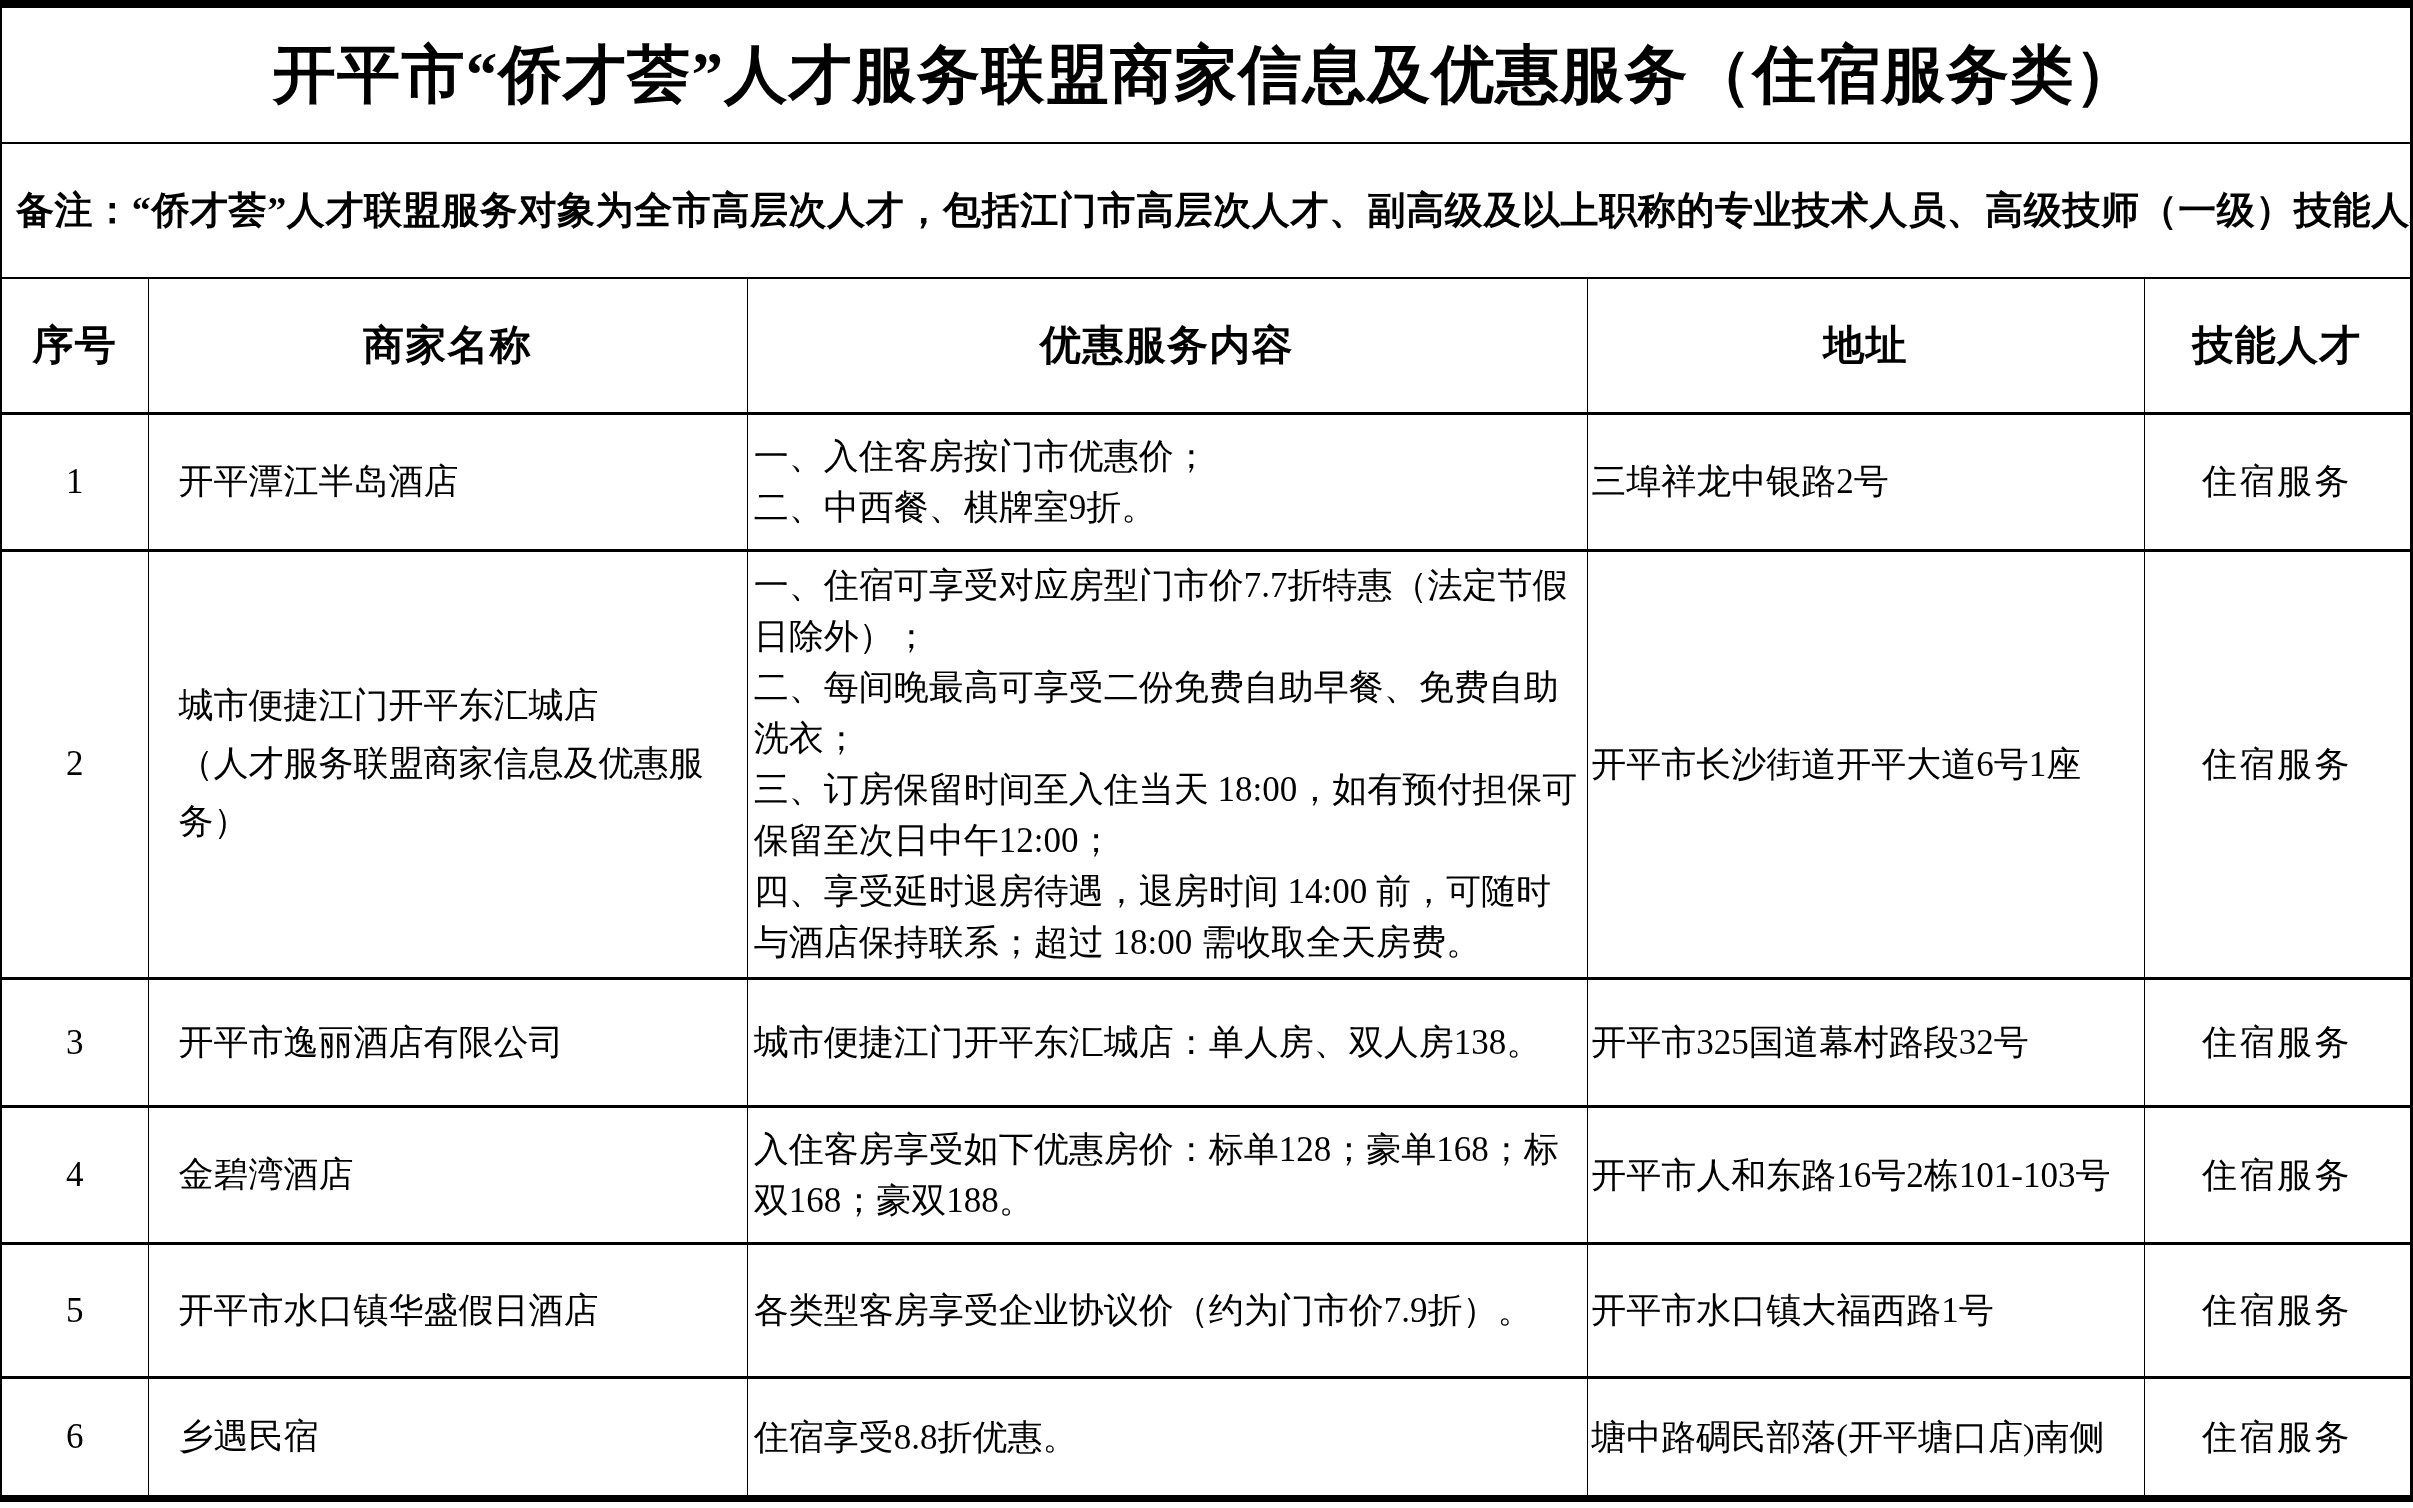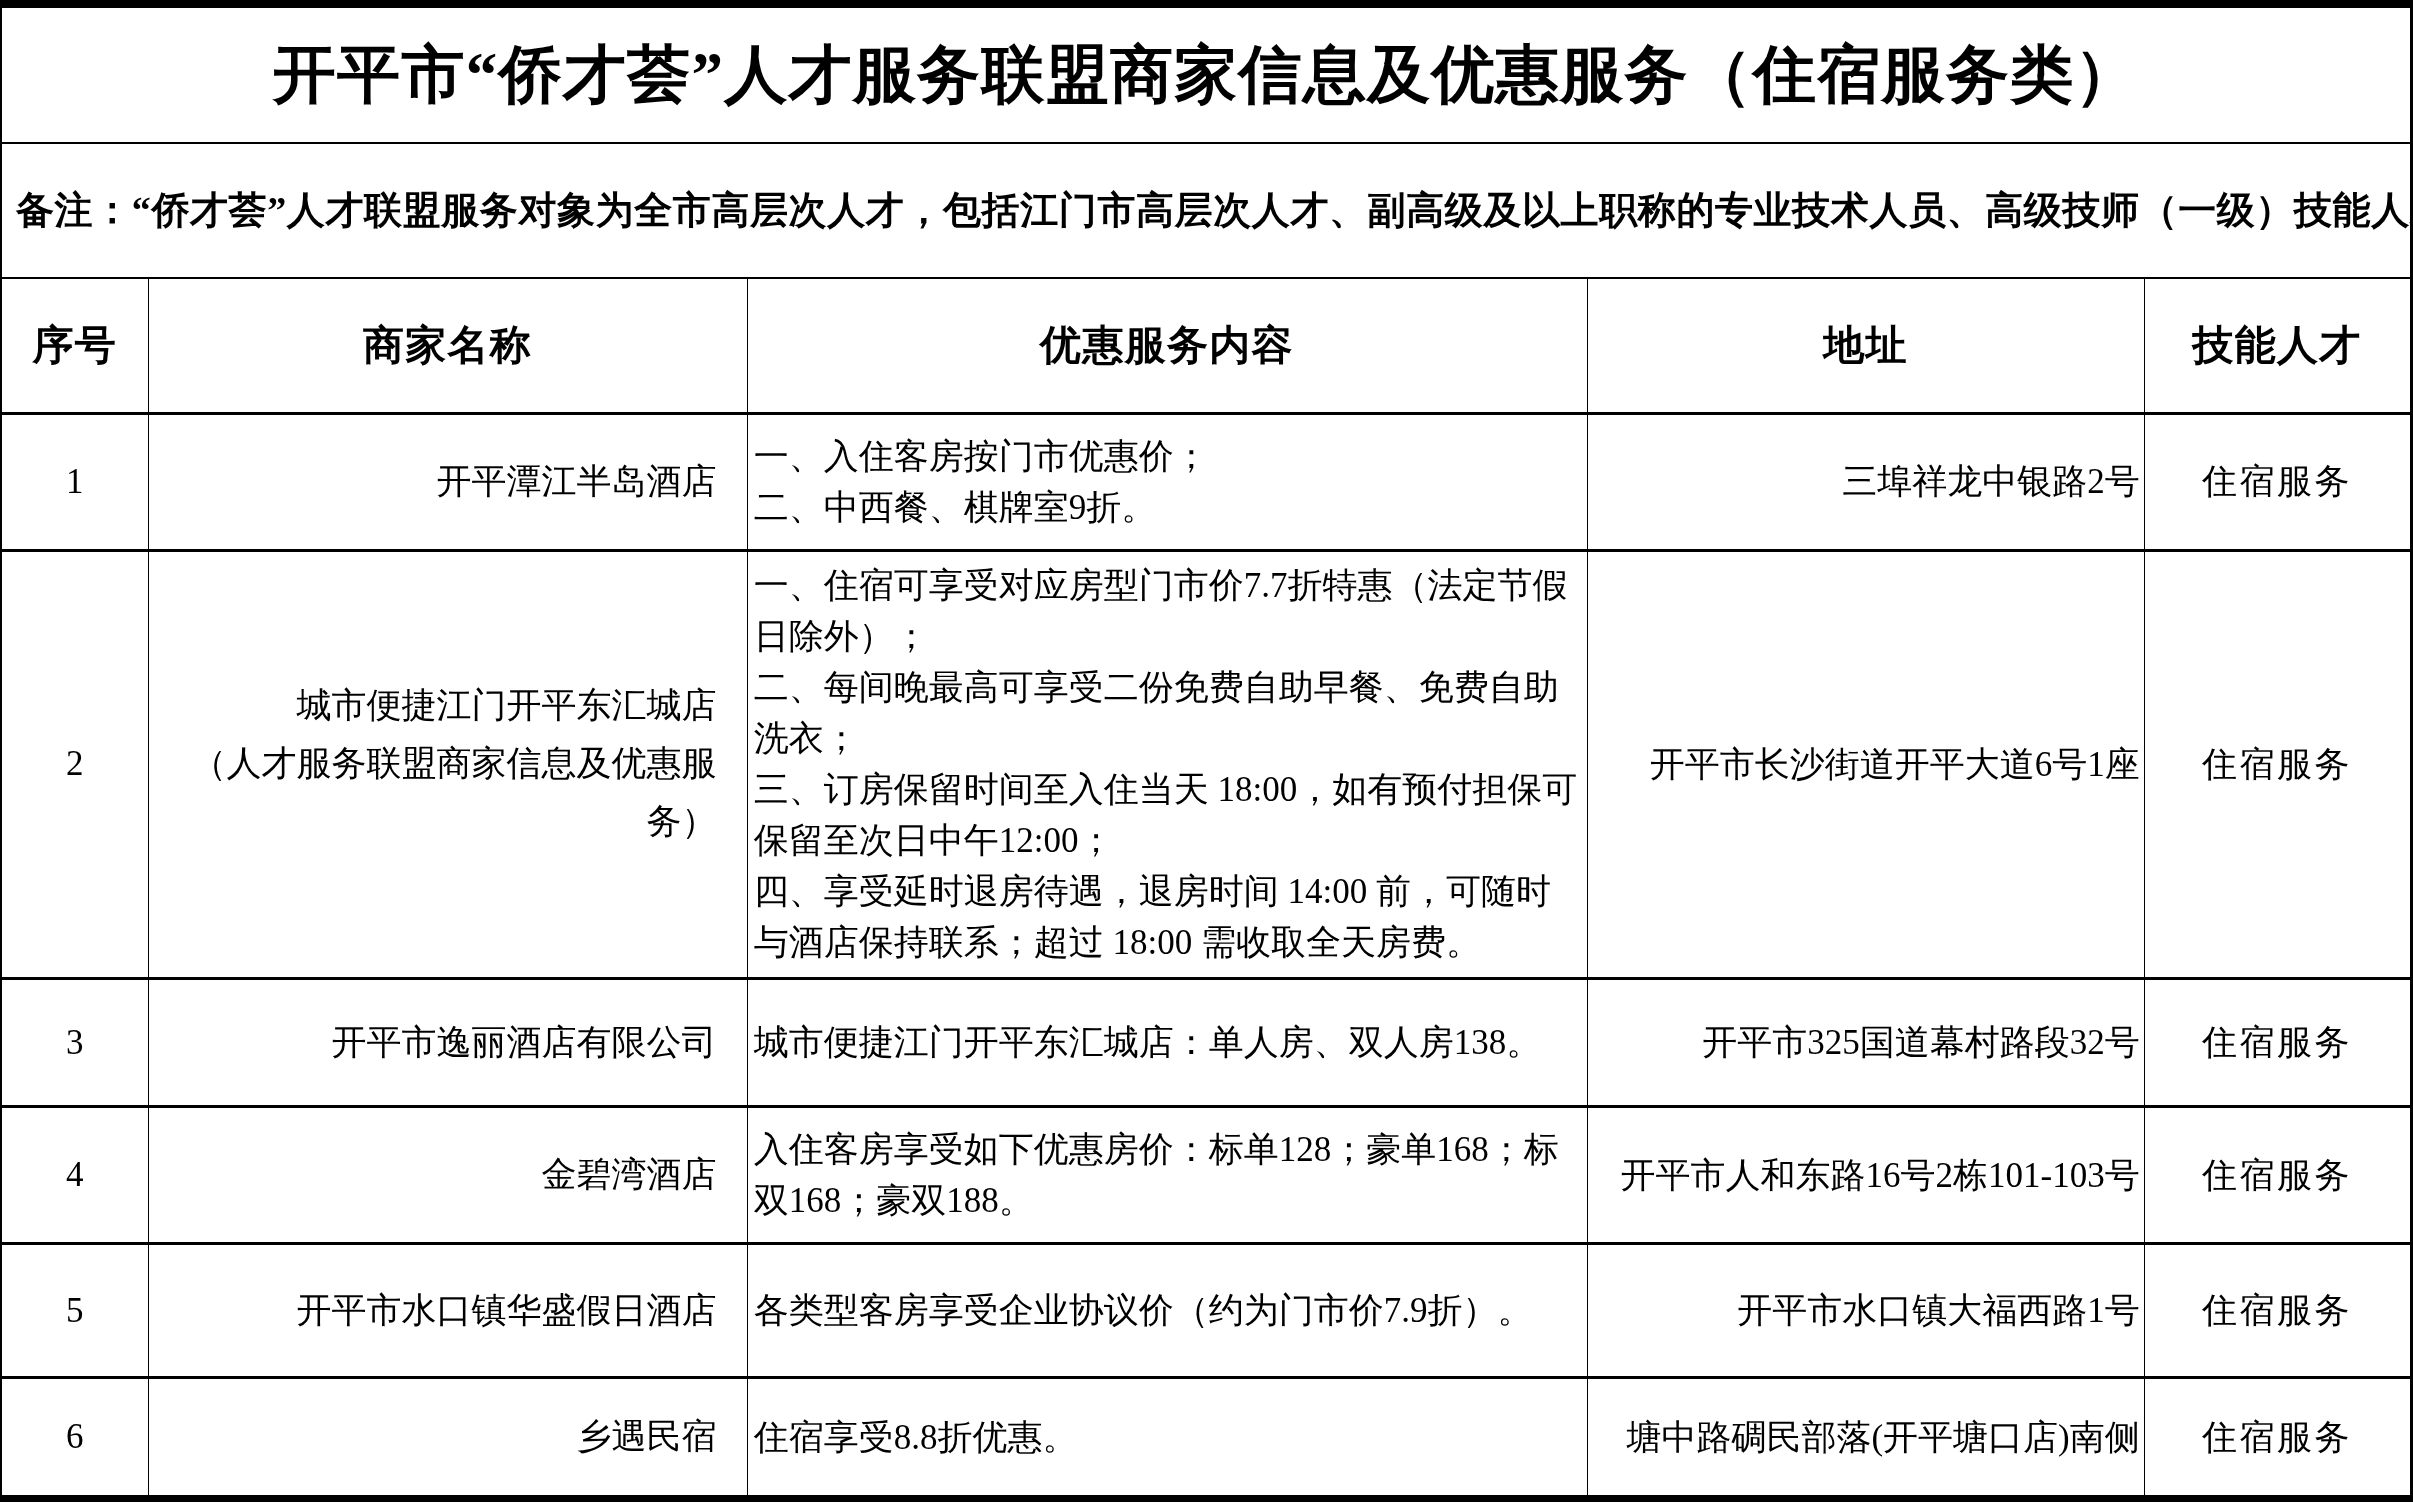--- a/index.html
+++ b/index.html
@@ -68,33 +68,33 @@
     font-size:41px;
     font-weight:bold;
     text-align:center;
     letter-spacing:1.3px;
   }
   td.c-no{
     text-align:center;
     font-size:35px;
   }
   td.c-name{
-    text-align:right;
+    text-align:left;
     font-size:35px;
     line-height:58px;
     padding:15px 30px;
   }
   td.c-srv{
     text-align:left;
     font-size:35px;
     line-height:51px;
     padding:8.9px 6.3px 8.9px 6.3px;
   }
   td.c-addr{
-    text-align:right;
+    text-align:left;
     font-size:35px;
     line-height:49px;
     padding:0 3.8px;
   }
   td.c-type{
     text-align:center;
     font-size:35px;
     letter-spacing:2.5px;
   }
 </style>

